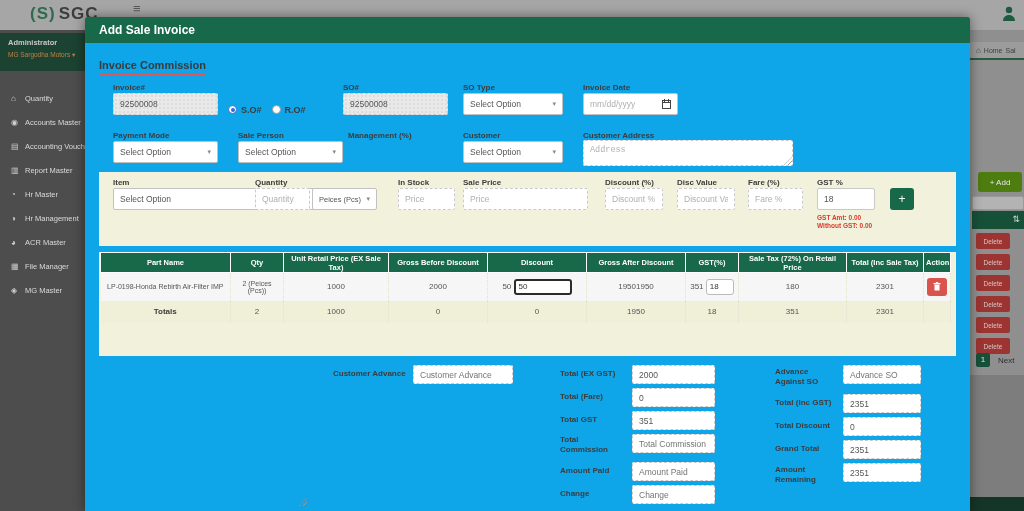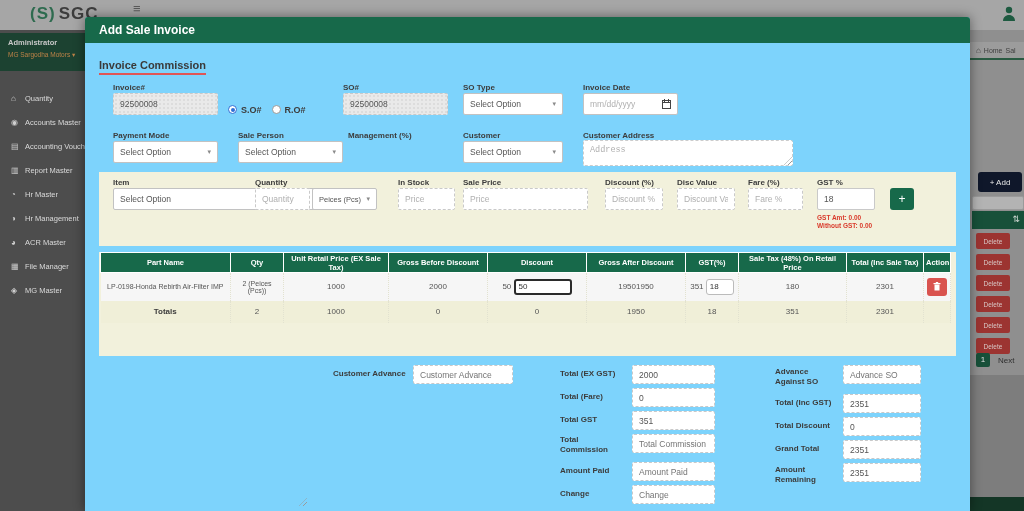--- a/index.html
+++ b/index.html
@@ -18,31 +18,31 @@
   .role { font-size:7.5px; font-weight:bold; color:#c9c9c9; }
   .org { font-size:6.5px; color:#bd8247; margin-top:4px; white-space:nowrap; }
   .sitem { position:absolute; left:0; width:85px; height:20px; display:flex; align-items:center; gap:5px; padding-left:11px; overflow:hidden; }
   .sitem .ic { font-size:8px; color:#cfcfcf; width:9px; flex:none; }
   .sitem .lb { font-size:7.5px; color:#dadada; white-space:nowrap; }
 
   .rstrip { position:absolute; left:970px; top:30px; width:54px; height:481px; background:#8f8f8f; }
   .crumbrow { position:absolute; left:0; top:12px; width:54px; height:18px; background:#9c9c9c; display:flex; align-items:center; gap:3px; padding-left:6px; overflow:hidden; border-bottom:2px solid #2a5a42; }
   .crumbrow .hic { font-size:8px; color:#3c3c3c; }
   .crumbrow .ct { font-size:7px; color:#3f3f3f; white-space:nowrap; }
-  .addbtn { position:absolute; left:8px; top:142px; width:44px; height:20px; background:#0f172a; border:none; border-radius:3px; color:#e8e8e8; font-size:8px; font-family:inherit; }
+  .addbtn { position:absolute; left:8px; top:142px; width:44px; height:20px; background:#4d7c0f; border:none; border-radius:3px; color:#e8e8e8; font-size:8px; font-family:inherit; }
   .bsearch { position:absolute; left:2px; top:166px; width:52px; height:14px; background:#b3b3b3; border:1px solid #9a9a9a; border-radius:2px; }
   .bthead { position:absolute; left:2px; top:181px; width:52px; height:18px; background:#175039; color:#cfd8d2; font-size:9px; text-align:right; padding:3px 4px 0 0; }
   .delbtn { position:absolute; left:6px; width:34px; height:16px; background:#9c3431; border:none; border-radius:2px; color:#d8c8c6; font-size:6.5px; font-family:inherit; }
   .pg1 { position:absolute; left:6px; top:323px; width:14px; height:14px; background:#175039; color:#e0e0e0; font-size:8px; text-align:center; line-height:14px; border-radius:2px; }
   .pgnext { position:absolute; left:28px; top:326px; font-size:8px; color:#2f2f2f; }
   .rlower { position:absolute; left:0; top:345px; width:54px; height:122px; background:#7d7d7d; }
   .rfooter { position:absolute; left:0; top:467px; width:54px; height:14px; background:#143626; }
 
   
-  .modal { position:absolute; left:85px; top:17px; width:885px; height:494px; background:#7dd3fc; border-radius:3px 3px 0 0; z-index:10; box-shadow:0 0 12px rgba(0,0,0,.45); }
+  .modal { position:absolute; left:85px; top:17px; width:885px; height:494px; background:#0ea5e9; border-radius:3px 3px 0 0; z-index:10; box-shadow:0 0 12px rgba(0,0,0,.45); }
   .mhead { position:absolute; left:0; top:0; width:885px; height:26px; background:#17694a; border-radius:3px 3px 0 0; }
   .mtitle { position:absolute; left:14px; top:6px; font-size:12px; font-weight:bold; color:#ffffff; }
   .sectitle { position:absolute; left:14px; top:42px; font-size:11px; font-weight:bold; color:#3a3a3a; border-bottom:2px solid #e05555; padding-bottom:2px; }
 
   .flabel { position:absolute; font-size:8px; font-weight:bold; color:#3c3c3c; white-space:nowrap; }
   .inp { position:absolute; height:22px; border:1px dashed #c9c9c9; background:#fff; font-family:inherit; font-size:8.5px; color:#555; padding:0 6px; border-radius:2px; }
   .inp::placeholder, .ta::placeholder { color:#b0b0b0; }
   .inp.dis { background:#e9e9e9 radial-gradient(#dcdcdc 0.8px, transparent 0.8px); background-size:4px 4px; }
   .sel { position:absolute; height:22px; border:1px solid #c2c2c2; background:#fff; border-radius:2px; font-size:8.5px; color:#555; display:flex; align-items:center; padding:0 6px; justify-content:space-between; }
   .sel .car { color:#8a8a8a; font-size:7px; }
@@ -265,21 +265,21 @@
           </colgroup>
         <thead>
           <tr>
             <th>Part Name</th>
             <th>Qty</th>
             <th>Unit Retail Price (EX Sale Tax)</th>
             <th>Gross Before Discount</th>
             <th>Discount</th>
             <th>Gross After Discount</th>
             <th>GST(%)</th>
-            <th>Sale Tax (48%) On Retail Price</th>
+            <th>Sale Tax (72%) On Retail Price</th>
             <th>Total (Inc Sale Tax)</th>
             <th>Action</th>
           </tr>
         </thead>
         <tbody>
           <tr class="datarow">
             <td style="font-size:7px">LP-0198-Honda Rebirth Air-Filter IMP</td>
             <td style="font-size:7px">2 (Peices (Pcs))</td>
             <td>1000</td>
             <td>2000</td>

